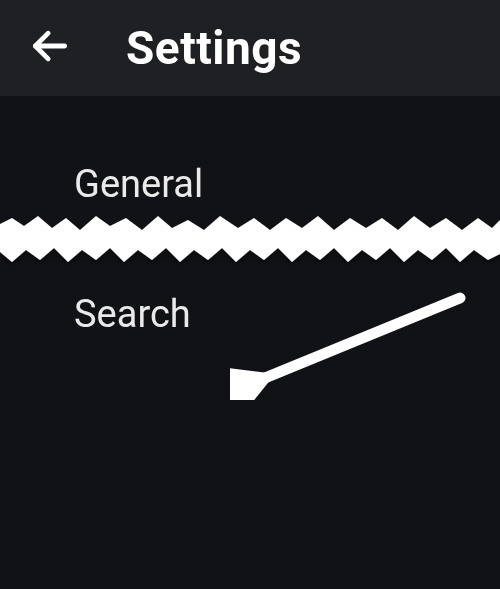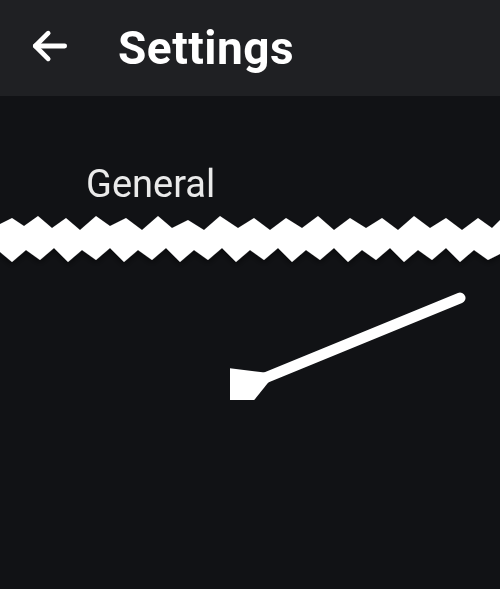--- a/index.html
+++ b/index.html
@@ -15,20 +15,21 @@
     height: 589px;
     background: #111215;
     position: relative;
   }
   .header {
     height: 96px;
     background: #1f2023;
     display: flex;
     align-items: center;
     padding-left: 20px;
+    gap: 8px;
   }
   .back {
     width: 60px;
     height: 60px;
     display: flex;
     align-items: center;
     justify-content: center;
     color: #fff;
     cursor: pointer;
   }
@@ -41,21 +42,20 @@
   }
   .list {
     padding-top: 36px;
   }
   .item {
     color: #eaeaea;
     font-size: 38px;
     font-weight: 400;
     padding: 30px 0 30px 74px;
     cursor: pointer;
-    margin-left: 12px;
   }
   .item.system { padding-top: 82px; }
   .item.search { padding-top: 56px; padding-bottom: 40px; }
 
   
   .tear {
     position: absolute;
     left: 0;
     top: 206px;
     width: 500px;
@@ -88,20 +88,23 @@
         </svg>
       </span>
     </div>
     <div class="title">Settings</div>
   </div>
 
   <div class="list">
     <div class="item">
       <span>General</span>
     </div>
+    <div class="item search">
+      <span>Search</span>
+    </div>
   </div>
 
   <div class="tear">
     <svg width="500" height="64" viewBox="0 0 500 64">
       <defs>
         <filter id="sh" x="-10%" y="-30%" width="120%" height="200%">
           <feDropShadow dx="0" dy="3" stdDeviation="3" flood-color="#000" flood-opacity="0.45"></feDropShadow>
         </filter>
       </defs>
       <path filter="url(#sh)" fill="#ffffff" d="

